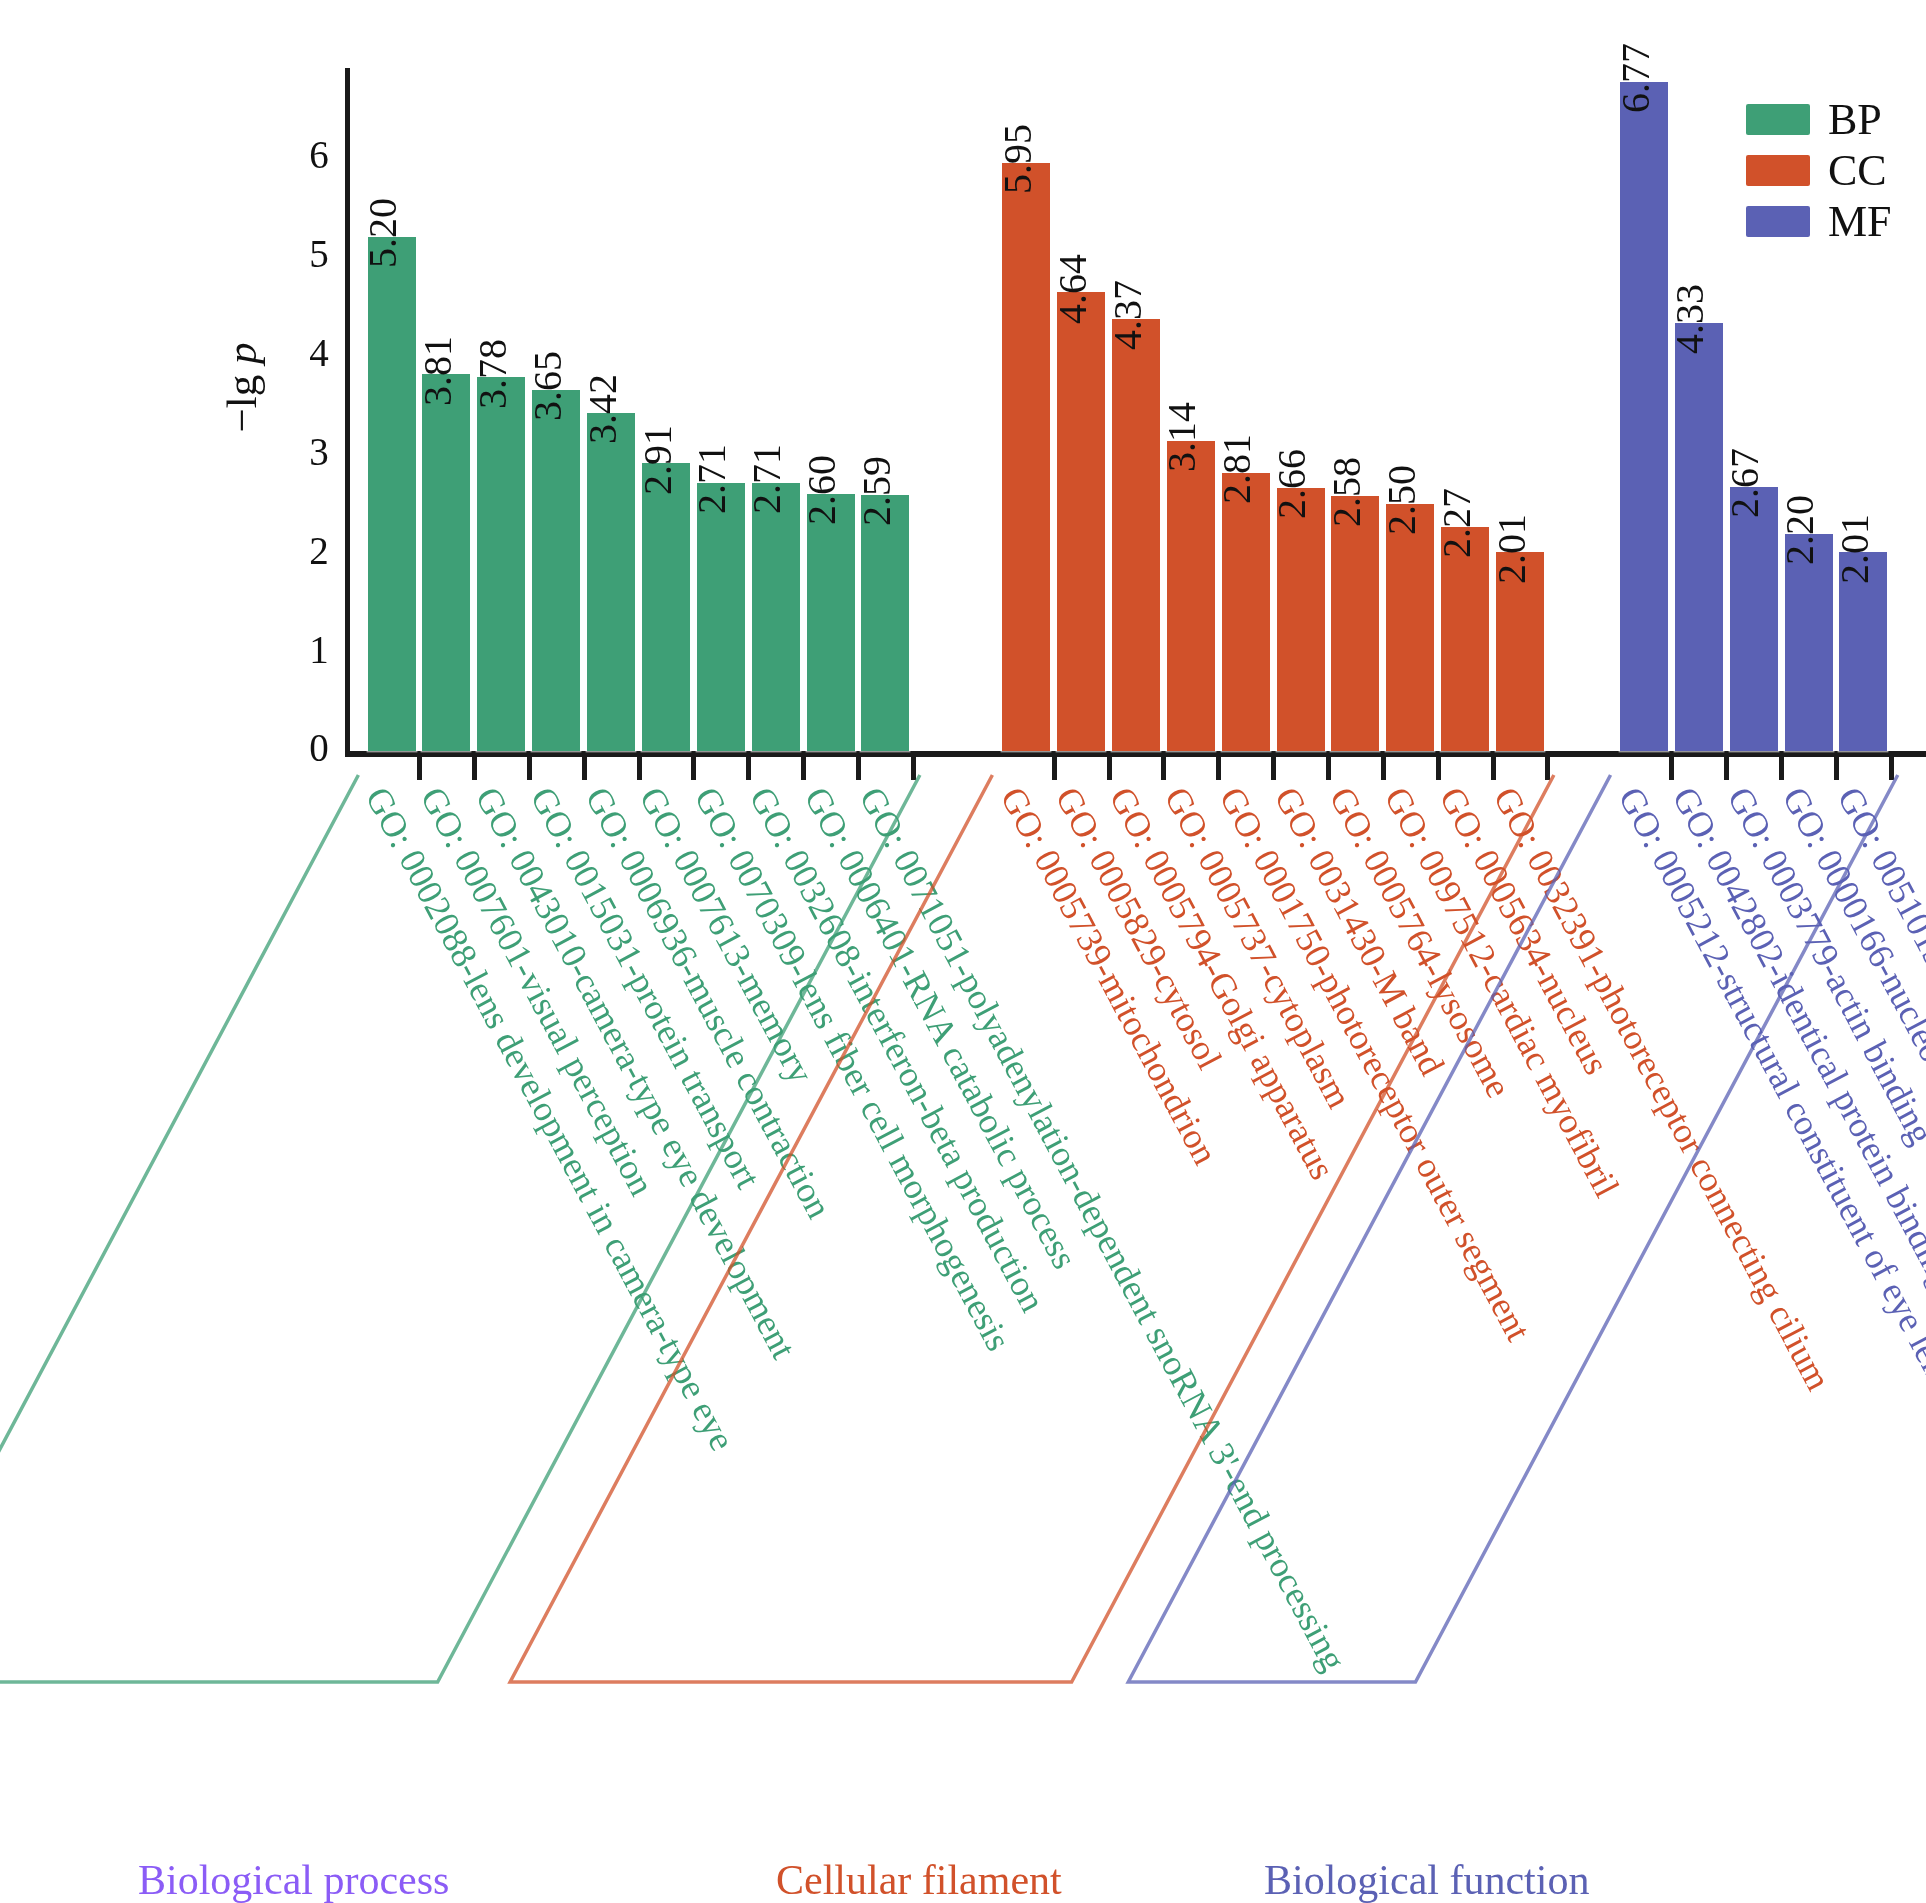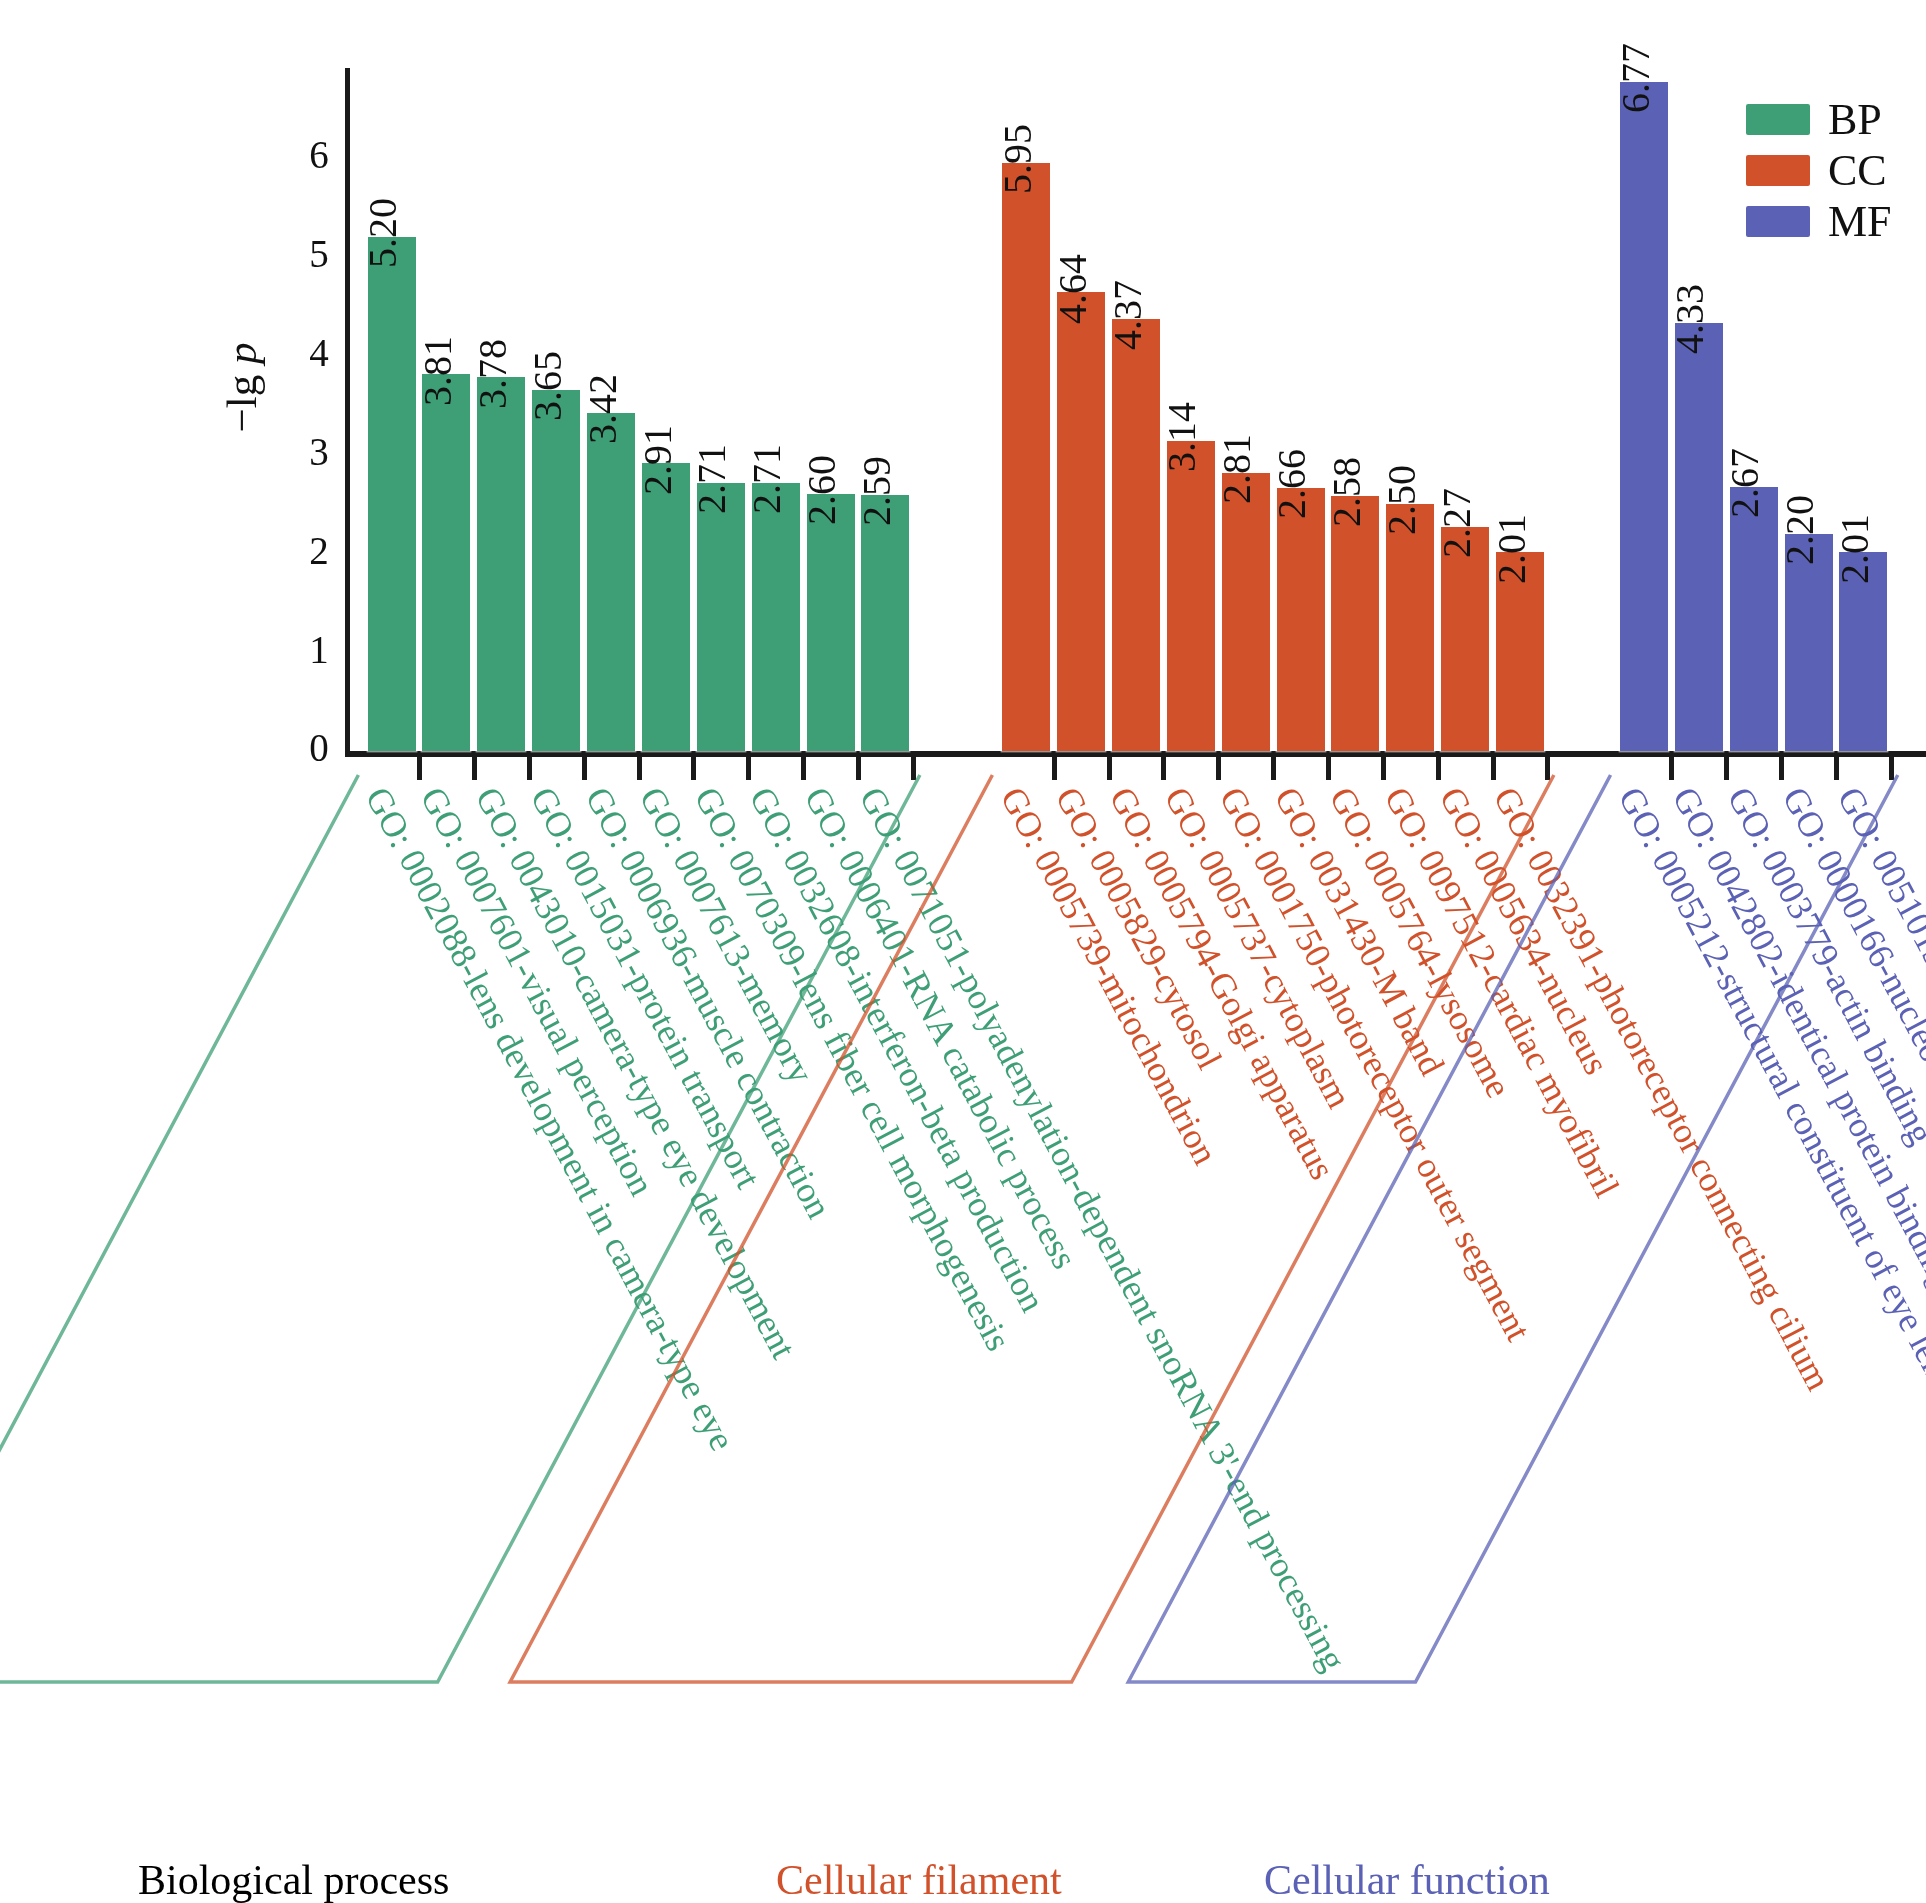--- a/index.html
+++ b/index.html
@@ -188,23 +188,23 @@
         </svg>
       </div>
       <div class="bracket" style="left: 1121px; top: 768px;">
         <svg width="784" height="921" viewBox="0 0 1121.11 1317.92">
           <polyline points="700.1231972952596,10 10,1307.9329615026227 421,1307.9329615026227 1111.1231972952596,10" fill="none" stroke="#5B61B4" stroke-width="5" stroke-opacity="0.75"></polyline>
         </svg>
       </div>
     </div>
 
   <div id="grouptitles-layer">
-      <div class="group-title" style="left: 138px; top: 1856px; color: #000000;">Biological process</div>
+      <div class="group-title" style="left: 138px; top: 1856px; color: #8b5cf6;">Biological process</div>
       <div class="group-title" style="left: 776px; top: 1856px; color: rgb(209, 81, 42);">Cellular filament</div>
-      <div class="group-title" style="left: 1264px; top: 1856px; color: rgb(91, 97, 180);">Cellular function</div>
+      <div class="group-title" style="left: 1264px; top: 1856px; color: rgb(91, 97, 180);">Biological function</div>
     </div>
 
   <div id="legend">
       <div class="legend-row">
         <div class="legend-swatch" style="background: rgb(62, 159, 118); box-shadow: rgba(255, 255, 255, 0.6) 0px 0px 0px 1.4px;"></div>
         <div class="legend-text">BP</div>
       </div>
       <div class="legend-row">
         <div class="legend-swatch" style="background: rgb(209, 81, 42); box-shadow: rgba(255, 255, 255, 0.6) 0px 0px 0px 1.4px;"></div>
         <div class="legend-text">CC</div>

